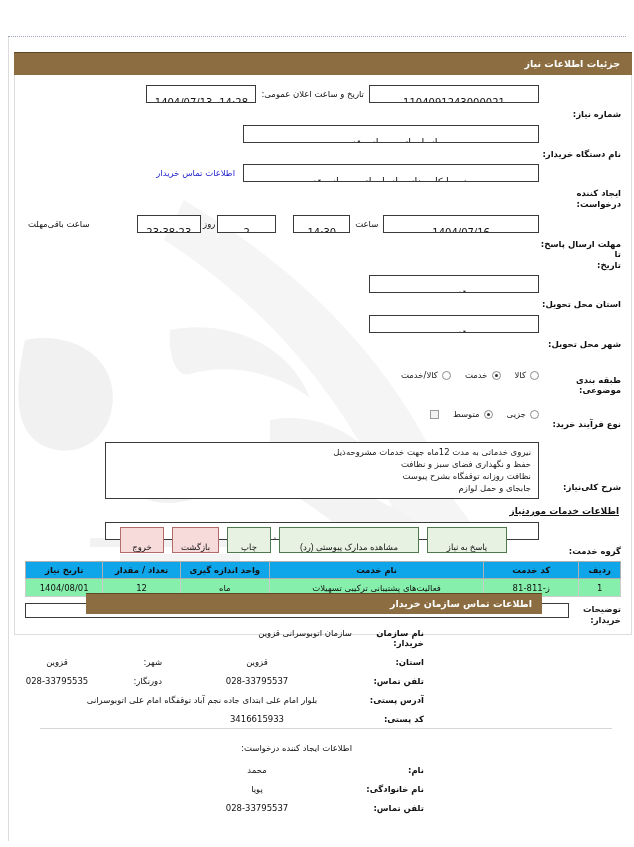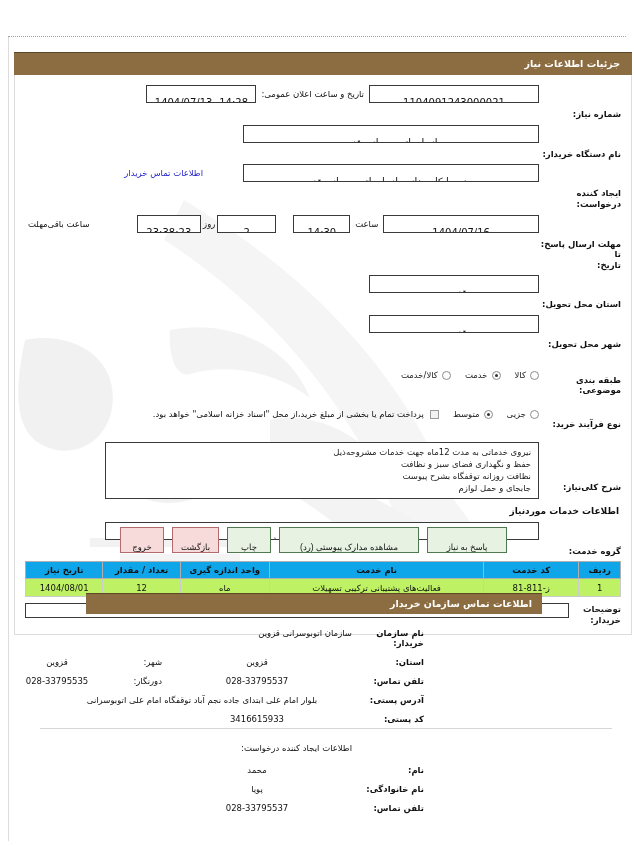--- a/index.html
+++ b/index.html
@@ -177,39 +177,40 @@
     text-align: right;
     white-space: pre-line;
     overflow: hidden;
   }
   .section-title {
     font-size: 9px;
     font-weight: bold;
     color: #111;
     margin: 7px 2px 6px 0;
     text-align: right;
+    text-decoration: underline;
   }
 
   
   table.items {
     border-collapse: collapse;
     width: 100%;
     font-size: 8.5px;
   }
   table.items th {
     background: #0ea5e9;
     border: 1px solid #b0b0b0;
     font-weight: bold;
     padding: 3px 2px;
     color: #111;
     text-align: center;
     height: 17px;
   }
   table.items td {
-    background: #bef264;
+    background: #86efac;
     border: 1px solid #cccccc;
     padding: 3px 2px;
     text-align: center;
     color: #111;
     height: 18px;
   }
 
   .cmt-row { display: flex; align-items: flex-start; margin-top: 6px; }
   .cmt-lbl {
     width: 52px; font-size: 8.5px; font-weight: bold;
@@ -241,21 +242,21 @@
     padding: 12px 8px;
     text-align: center;
     cursor: pointer;
     white-space: nowrap;
   }
   .btn.danger {
     border-color: #b36a6a;
     background: #f7dada;
   }
   .btn.w-wide { min-width: 140px; }
-  .btn.w-med  { min-width: 80px; }
+  .btn.w-med  { min-width: 80px; font-family: Liberation Serif, serif; }
   .btn.w-sm   { min-width: 44px; }
 
   
   .contact-line {
     display: flex;
     flex-direction: row;
     align-items: baseline;
     font-size: 8.5px;
     margin-bottom: 9px;
   }
@@ -334,21 +335,21 @@
       </div>
 
       <div class="row">
         <div class="lbl lbl-w">نام دستگاه خریدار:</div>
         <div class="fld" style="width:296px;">سازمان اتوبوسرانی قزوین</div>
       </div>
 
       <div class="row">
         <div class="lbl lbl-w">ایجاد کننده
 درخواست:</div>
-        <div class="fld" style="width:296px;margin-left:32px;">محمد پویا کاربرداز سازمان اتوبوسرانی قزوین</div>
+        <div class="fld" style="width:296px;">محمد پویا کاربرداز سازمان اتوبوسرانی قزوین</div>
         <a class="link">اطلاعات تماس خریدار</a>
       </div>
 
       <div class="row">
         <div class="lbl lbl-w">مهلت ارسال پاسخ: تا
 تاریخ:</div>
         <div class="fld" style="width:160px;">1404/07/16</div>
         <div class="inline-lbl">ساعت</div>
         <div class="fld xs">14:30</div>
         <div style="width:18px;"></div>
@@ -385,21 +386,20 @@
       <div class="row" style="align-items:center;">
         <div class="lbl lbl-w" style="padding-top:0;">نوع فرآیند خرید:</div>
         <div id="process-options"><span class="opt">
               <span class="radio"></span>
               <span>جزیی</span>
             </span><span class="opt">
               <span class="radio on"></span>
               <span>متوسط</span>
             </span></div>
         <span class="cbox" id="treasury-box"></span>
-        <span class="note" style="margin-right:6px;">پرداخت تمام یا بخشی از مبلغ خرید،از محل "اسناد خزانه اسلامی" خواهد بود.</span>
       </div>
 
       <div class="row" style="margin-top:12px;">
         <div class="lbl lbl-w" style="padding-top:20px;">شرح کلی‌نیاز:</div>
         <div class="ta">نیروی خدماتی به مدت 12ماه جهت خدمات مشروحه‌ذیل
 حفظ و نگهداری فضای سبز و نظافت
 نظافت روزانه توقفگاه بشرح پیوست
 جابجای و حمل لوازم</div>
       </div>
 

